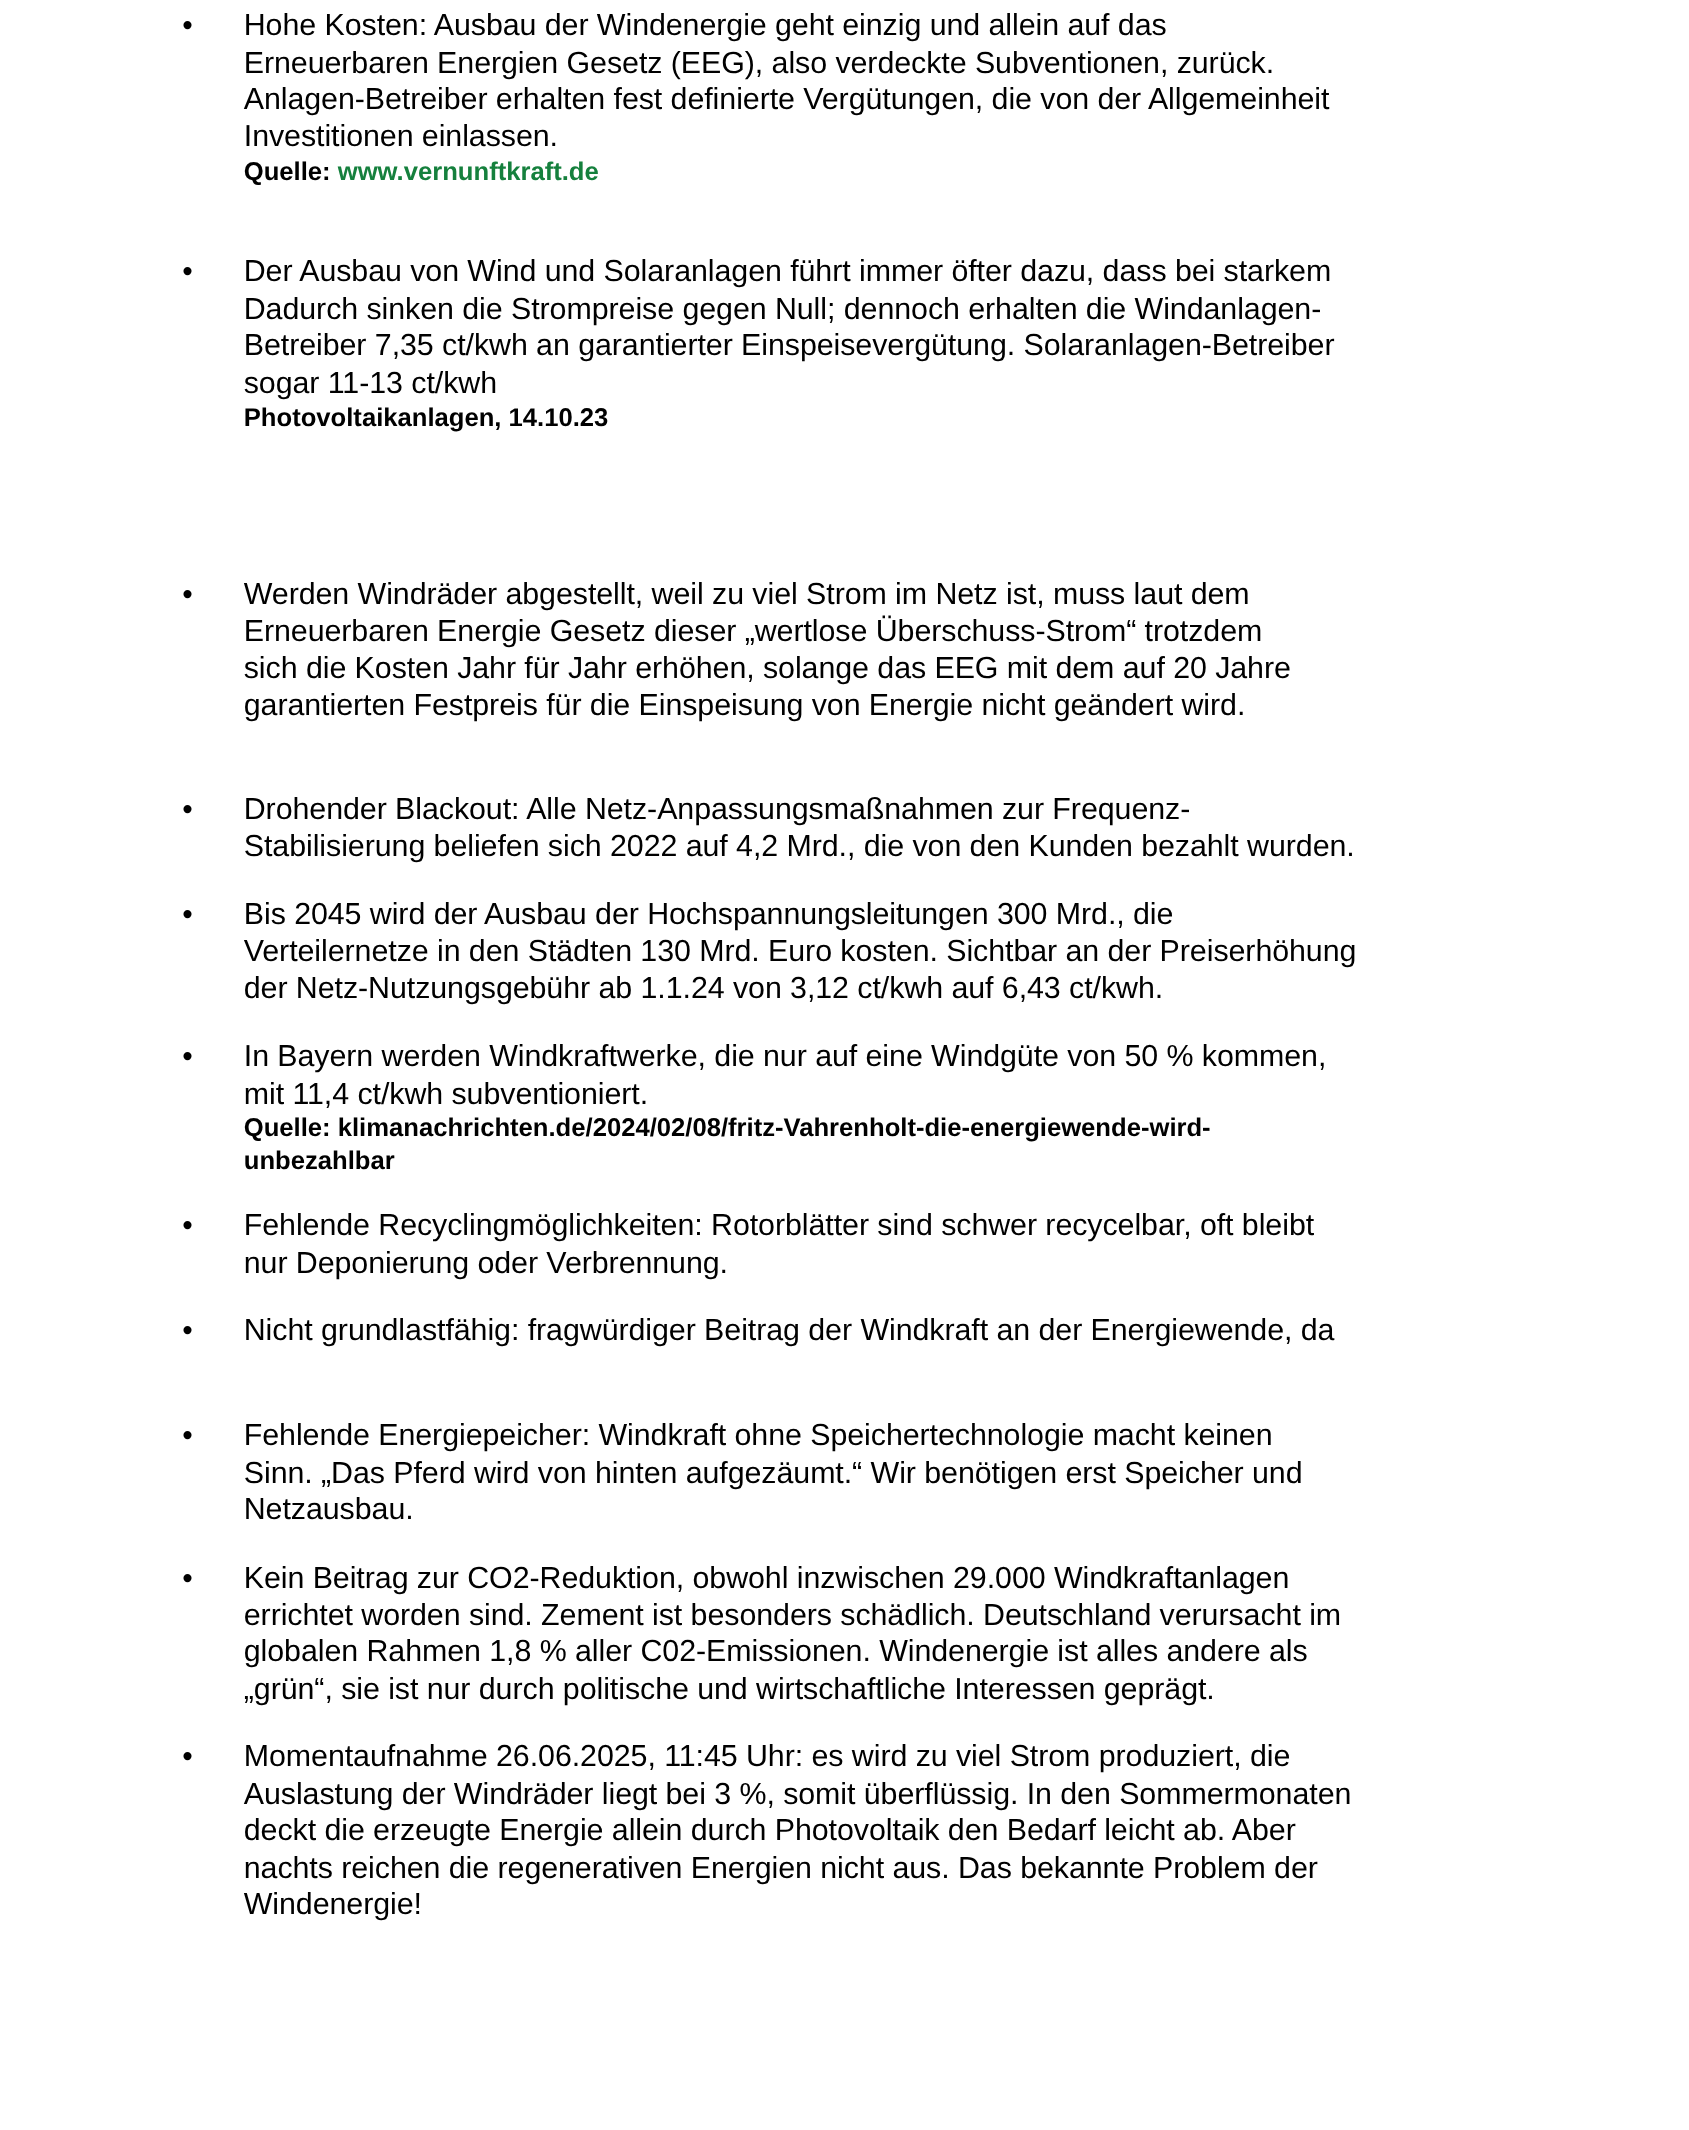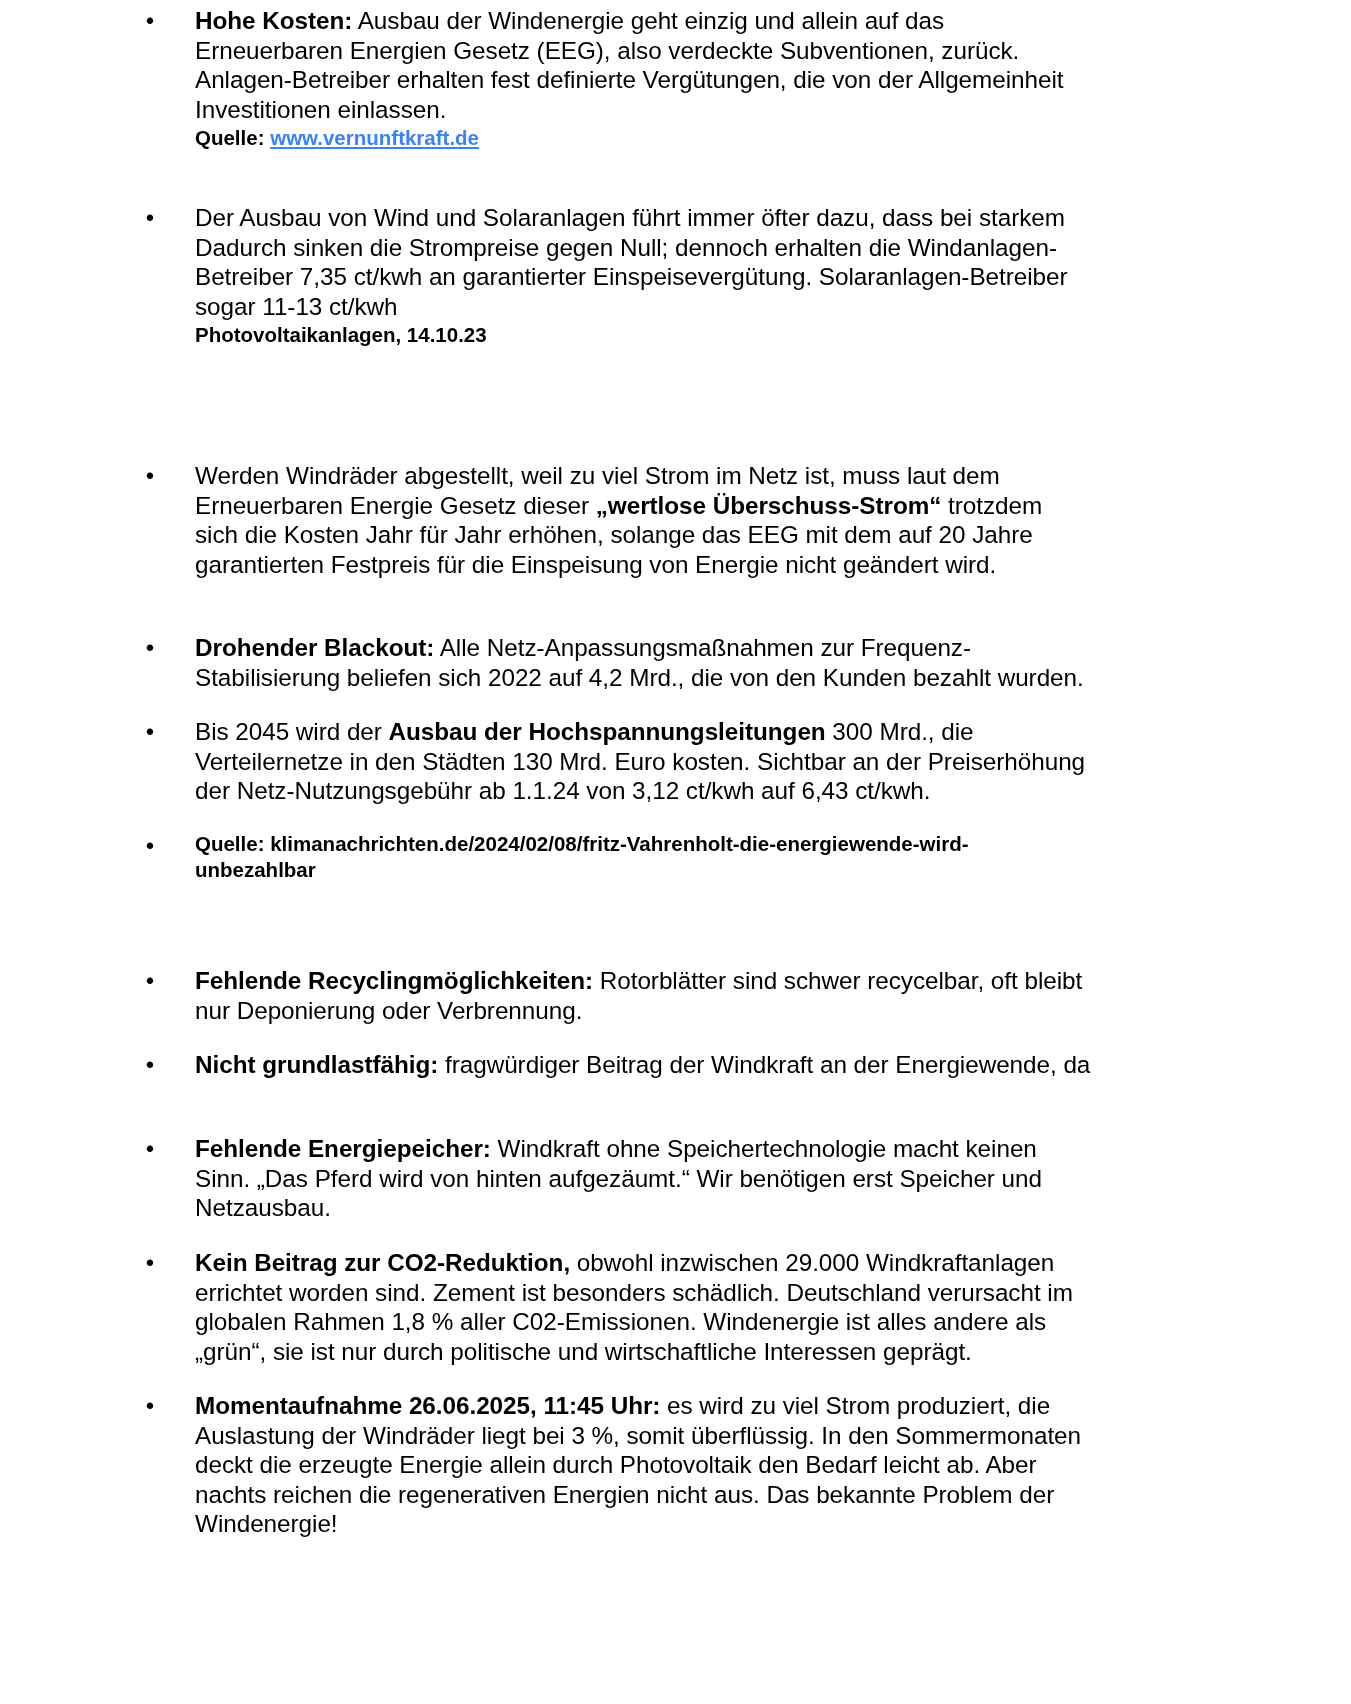--- a/index.html
+++ b/index.html
@@ -35,30 +35,29 @@
       font-size: 24px;
       line-height: 29.5px;
       text-align: center;
     }
     .body {
       margin-left: 55px;
       font-size: 24.3px;
       line-height: 29.5px;
       letter-spacing: -0.05px;
     }
-    .body b { font-weight: bold; text-align: center; }
+    .body b { font-weight: normal; text-align: center; }
     .source {
       margin-left: 55px;
       font-size: 20.5px;
       line-height: 28px;
       font-weight: bold;
     }
     .source a {
-      color: #3b82f6;
-      text-decoration: underline;
+      color: #15803d;
     }
   </style>
 </head>
 <body>
 
 <div class="page">
 
   <div class="item" style="top:6px;">
     <span class="bullet">•</span>
     <div class="body">
@@ -107,20 +106,24 @@
     <span class="bullet">•</span>
     <div class="body">
       <div><span>Bis 2045 wird der </span><b>Ausbau der Hochspannungsleitungen</b><span> 300 Mrd., die</span></div>
       <div>Verteilernetze in den Städten 130 Mrd. Euro kosten. Sichtbar an der Preiserhöhung</div>
       <div>der Netz-Nutzungsgebühr ab 1.1.24 von 3,12 ct/kwh auf 6,43 ct/kwh.</div>
     </div>
   </div>
 
   <div class="item" style="top:831px;">
     <span class="bullet">•</span>
+    <div class="body">
+      <div><span>In Bayern werden Windkraftwerke, die nur auf eine </span><b>Windgüte von 50 %</b><span> kommen,</span></div>
+      <div>mit 11,4 ct/kwh subventioniert.</div>
+    </div>
     <div class="source" style="line-height:26px;">
       <div>Quelle: klimanachrichten.de/2024/02/08/fritz-Vahrenholt-die-energiewende-wird-</div>
       <div>unbezahlbar</div>
     </div>
   </div>
 
   <div class="item" style="top:966px;">
     <span class="bullet">•</span>
     <div class="body">
       <div><b>Fehlende Recyclingmöglichkeiten:</b><span> Rotorblätter sind schwer recycelbar, oft bleibt</span></div>

